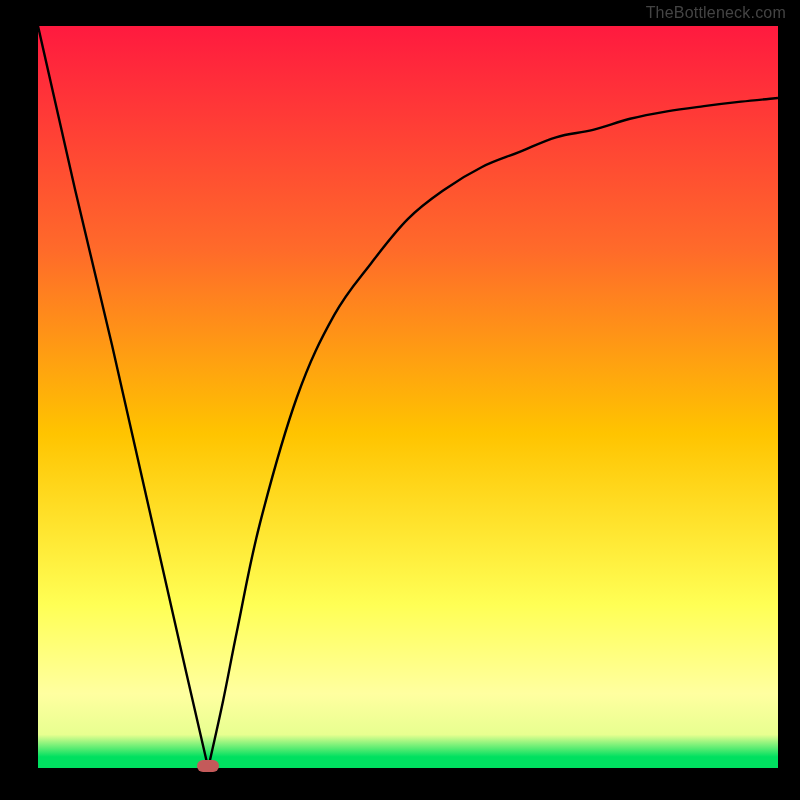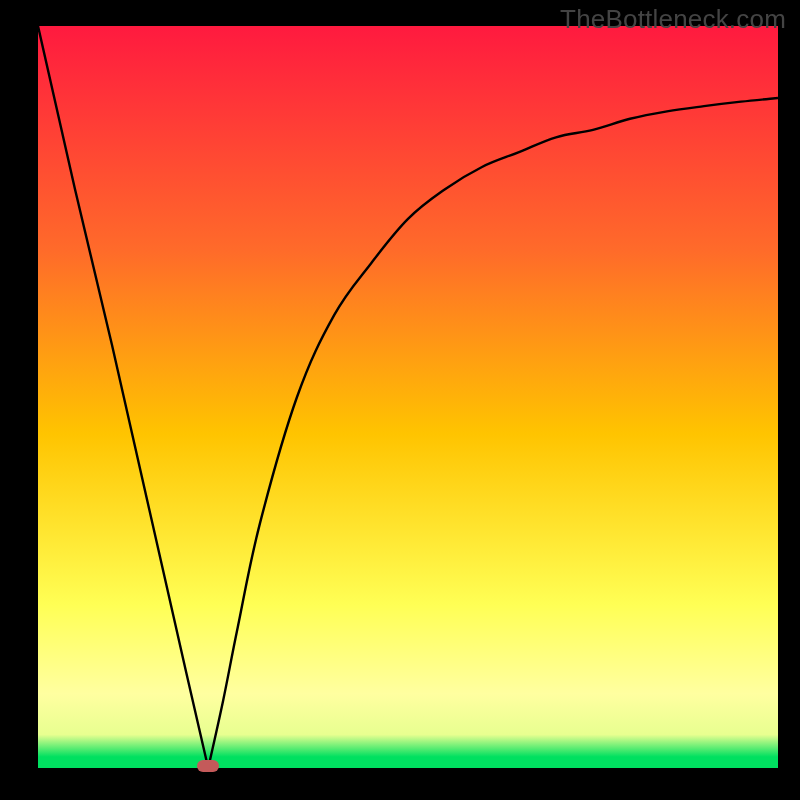--- a/index.html
+++ b/index.html
@@ -9,21 +9,21 @@
     background: #000;
     position: relative;
     overflow: hidden;
     font-family: Arial, Helvetica, sans-serif;
   }
   .watermark {
     position: absolute;
     top: 4px;
     right: 14px;
     color: #444;
-    font-size: 26px;
+    font-size: 16px;
     letter-spacing: 0.2px;
     z-index: 10;
     font-weight: 400;
   }
   .plot-wrap {
     position: absolute;
     left: 38px;
     top: 26px;
     width: 740px;
     height: 742px;

